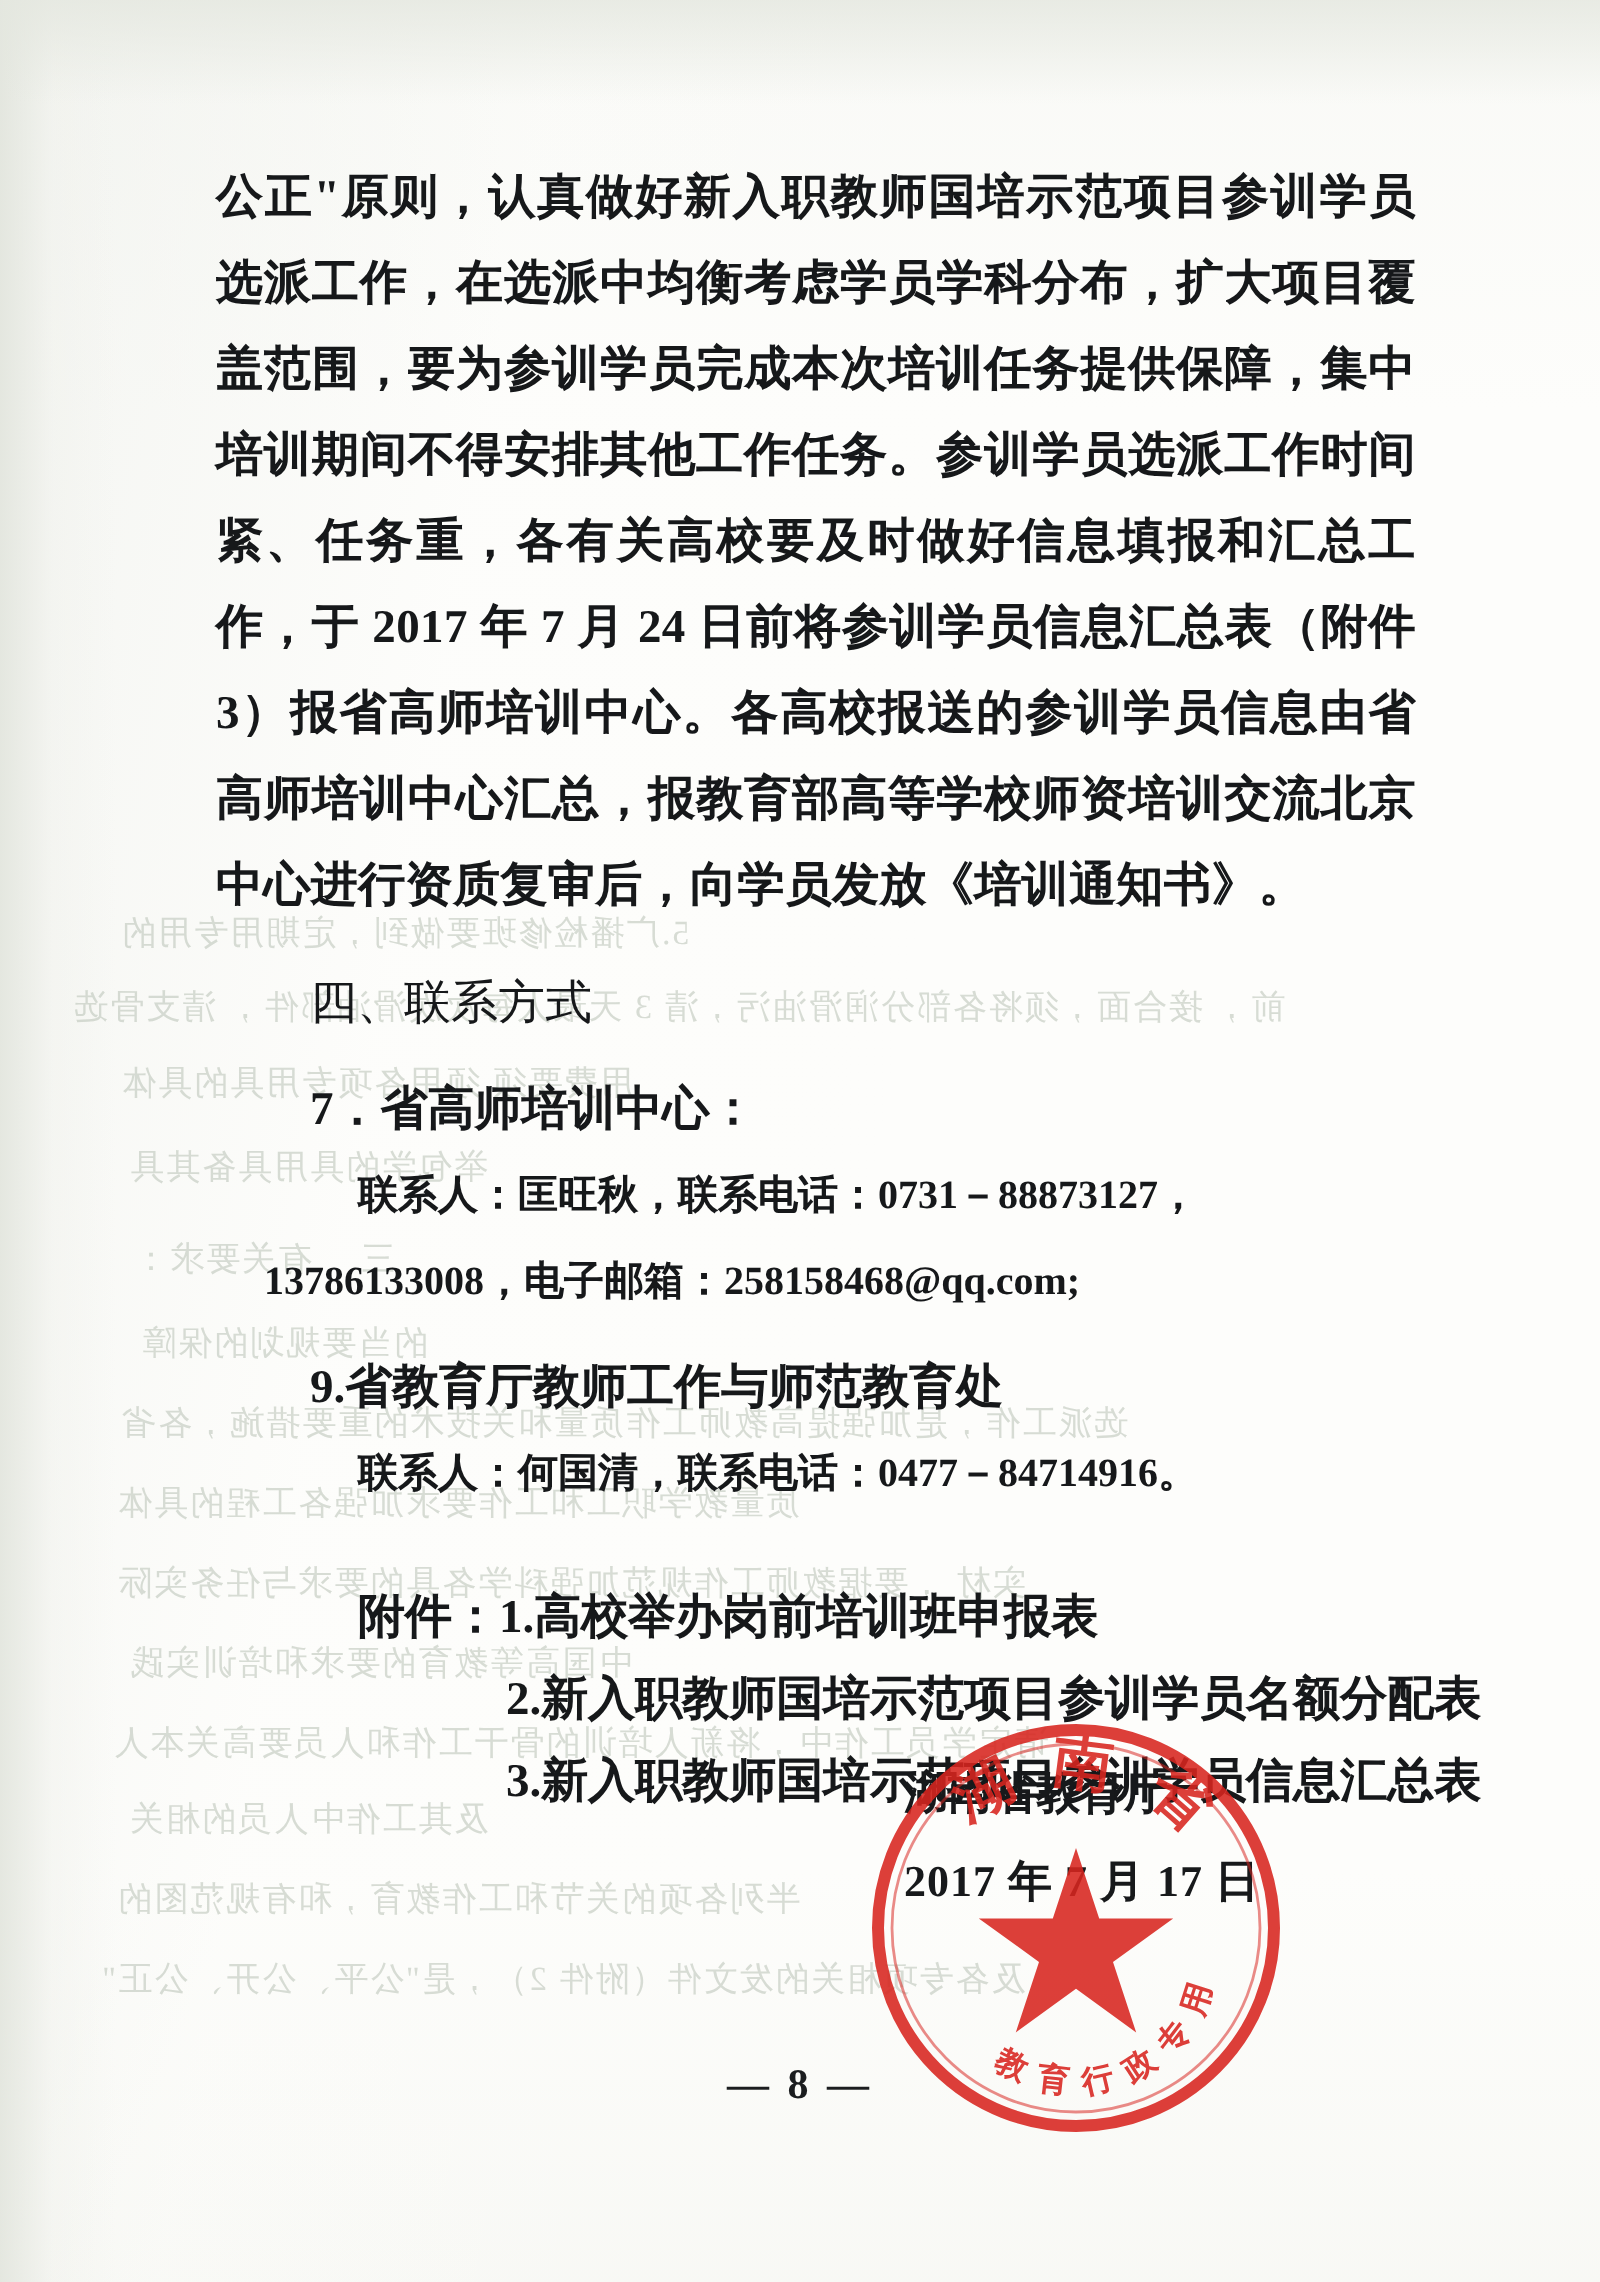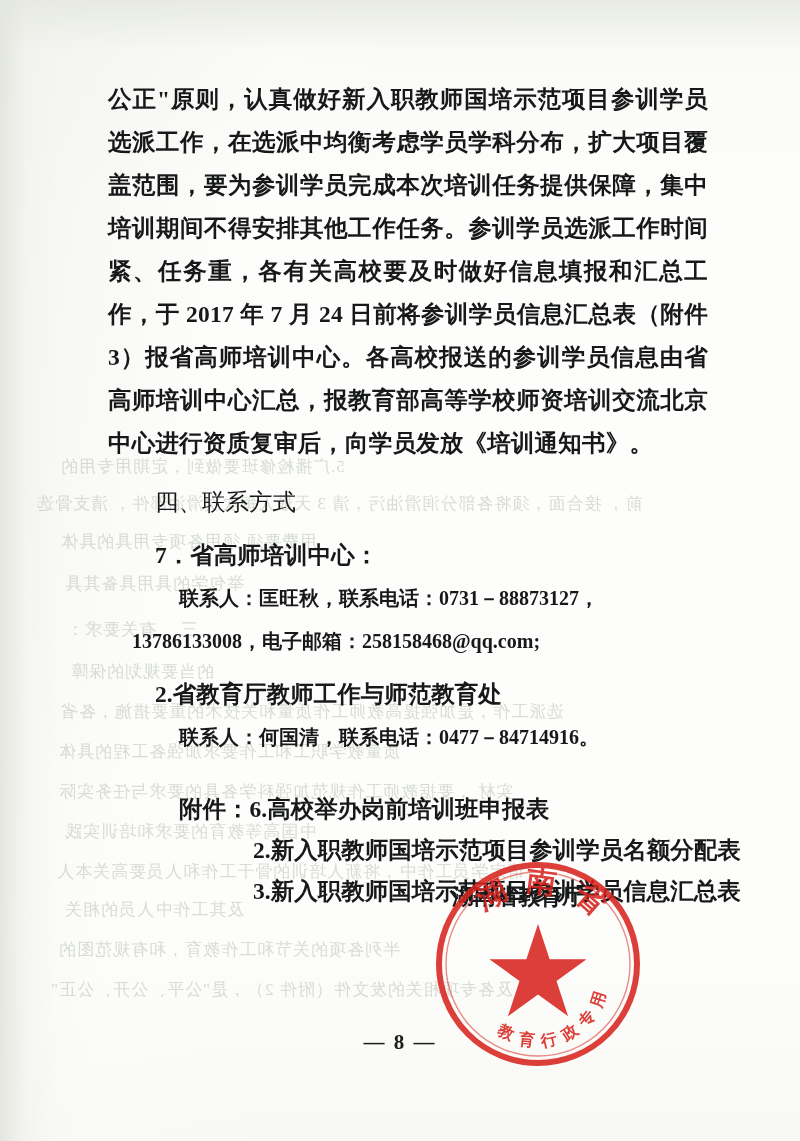--- a/index.html
+++ b/index.html
@@ -180,32 +180,33 @@
   <div class="content">
 
     <p class="para">公正"原则，认真做好新入职教师国培示范项目参训学员选派工作，在选派中均衡考虑学员学科分布，扩大项目覆盖范围，要为参训学员完成本次培训任务提供保障，集中培训期间不得安排其他工作任务。参训学员选派工作时间紧、任务重，各有关高校要及时做好信息填报和汇总工作，于 2017 年 7 月 24 日前将参训学员信息汇总表（附件 3）报省高师培训中心。各高校报送的参训学员信息由省高师培训中心汇总，报教育部高等学校师资培训交流北京中心进行资质复审后，向学员发放《培训通知书》。</p>
 
     <p class="section-head">四、联系方式</p>
 
     <p class="sub-item">7．省高师培训中心：</p>
     <p class="sub-line">联系人：匡旺秋，联系电话：0731－88873127，</p>
     <p class="sub-line cont">13786133008，电子邮箱：258158468@qq.com;</p>
 
-    <p class="sub-item">2.省教育厅教师工作与师范教育处</p>
+    <p class="sub-item">9.省教育厅教师工作与师范教育处</p>
     <p class="sub-line">联系人：何国清，联系电话：0477－84714916。</p>
 
     <div class="attach-block">
-      <div class="attach-line"><span>附件：</span><span>6.高校举办岗前培训班申报表</span></div>
+      <div class="attach-line"><span>附件：</span><span>1.高校举办岗前培训班申报表</span></div>
       <div class="attach-line sub">2.新入职教师国培示范项目参训学员名额分配表</div>
       <div class="attach-line sub">3.新入职教师国培示范项目参训学员信息汇总表</div>
     </div>
   </div>
 
   <div class="signature">
     <div>湖南省教育厅</div>
+    <div class="sig-date">2017 年 7 月 17 日</div>
   </div>
 
   <svg class="seal" viewBox="0 0 212 212">
     <circle cx="106" cy="106" r="99" fill="none" stroke="#d8251f" stroke-width="6"></circle>
     <circle cx="106" cy="106" r="92" fill="none" stroke="#d8251f" stroke-width="1.4" opacity="0.6"></circle>
     <polygon fill="#d8251f" points="106,66 117.6,101.2 154.6,101.2 124.5,123 136.1,158.2 106,136.4 75.9,158.2 87.5,123 57.4,101.2 94.4,101.2"></polygon>
     <defs>
       <path id="sealArcTop" d="M 28 112 A 78 78 0 0 1 184 112"></path>
       <path id="sealArcBottom" d="M 36 118 A 70 70 0 0 0 176 118"></path>
     </defs>

